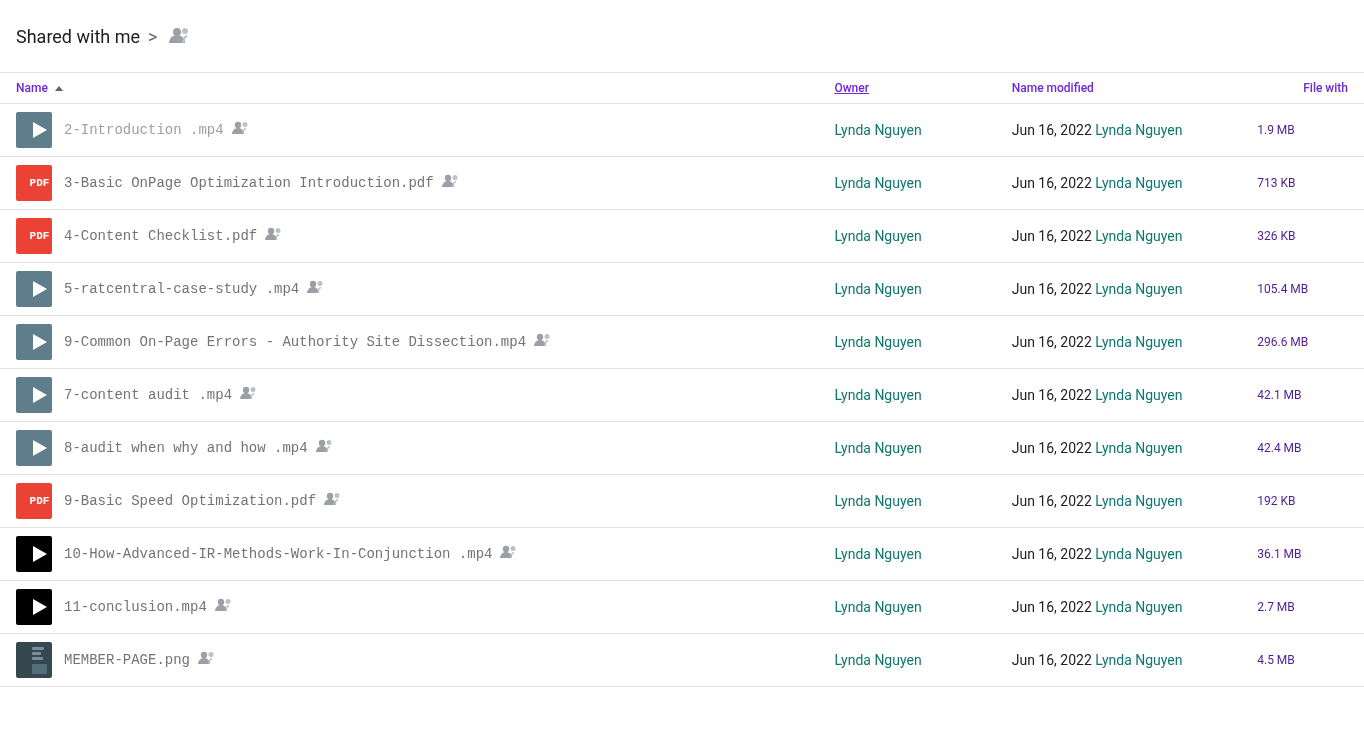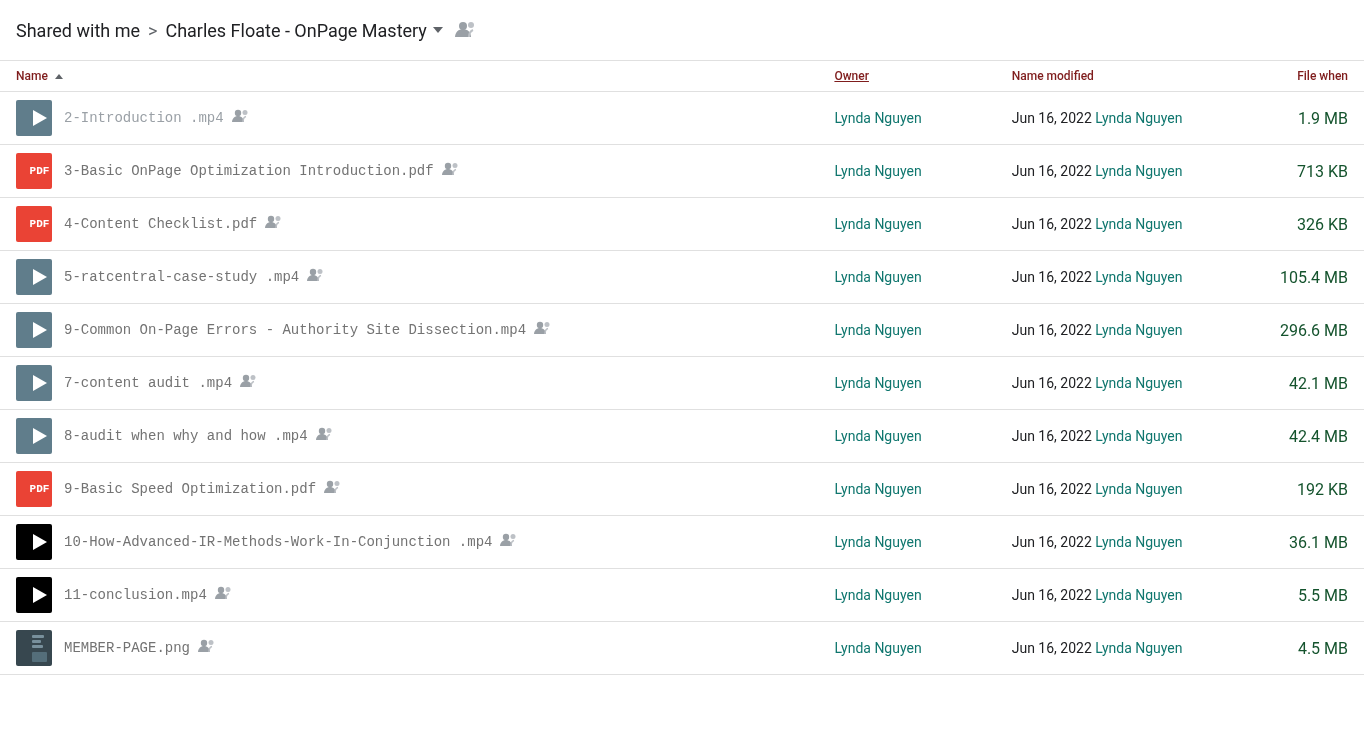--- a/index.html
+++ b/index.html
@@ -2,21 +2,21 @@
 <html><head>
   <meta charset="utf-8">
   <style>
     * { box-sizing: border-box; margin: 0; padding: 0; }
     body { font-family: 'Google Sans', Roboto, Arial, sans-serif; background: #fff; color: #202124; font-size: 14px; }
 
     
     .breadcrumb {
       display: flex;
       align-items: center;
-      padding: 18px 16px;
+      padding: 24px 16px;
       gap: 8px;
       border-bottom: 1px solid #e0e0e0;
     }
     .breadcrumb-link {
       color: #202124;
       font-size: 18px;
       font-weight: 400;
       text-decoration: none;
       cursor: pointer;
     }
@@ -53,21 +53,21 @@
       border-collapse: collapse;
     }
     .file-table thead tr {
       border-bottom: 1px solid #e0e0e0;
     }
     .file-table thead th {
       padding: 8px 16px;
       text-align: left;
       font-weight: 500;
       font-size: 12px;
-      color: #7f1d1d;
+      color: #6d28d9;
       white-space: nowrap;
     }
     .file-table thead th.name-col {
       width: 60%;
     }
     .file-table thead th.owner-col {
       width: 13%;
       text-decoration: underline;
     }
     .file-table thead th.modified-col {
@@ -150,45 +150,40 @@
       font-size: 14px;
       cursor: pointer;
       text-decoration: none;
     }
     .modified-cell {
       font-size: 14px;
       color: #202124;
       white-space: nowrap;
     }
     .size-cell {
-      text-align: right;
-      font-size: 16px;
-      color: #14532d;
+      font-size: 12px;
+      color: #4c1d95;
       white-space: nowrap;
     }
     
     .partial-row td {
       padding-top: 2px;
       padding-bottom: 2px;
       height: 38px;
     }
     .partial-name {
       color: #9aa0a6;
     }
   </style>
 </head>
 <body>
 
 <div class="breadcrumb">
   <a class="breadcrumb-link">Shared with me</a>
   <span class="breadcrumb-sep">&gt;</span>
-  <span class="breadcrumb-current">
-    <span>Charles Floate - OnPage Mastery</span>
-    <span class="chevron-down"></span>
-  </span>
   <span class="people-icon">
     <svg width="22" height="16" viewBox="0 0 22 16" fill="none" xmlns="http://www.w3.org/2000/svg">
       <circle cx="8" cy="5" r="4" fill="#9aa0a6"></circle>
       <path d="M0 16c0-4.418 3.582-8 8-8s8 3.582 8 8" fill="#9aa0a6"></path>
       <circle cx="16" cy="4" r="3" fill="#bdc1c6"></circle>
       <path d="M14 16c0-3.314 1.686-6 4-7" stroke="#bdc1c6" stroke-width="2" fill="none"></path>
     </svg>
   </span>
 </div>
 
@@ -199,21 +194,21 @@
         <span>Name</span>
         <span class="sort-arrow"></span>
       </th>
       <th class="owner-col">
         <span>Owner</span>
       </th>
       <th class="modified-col">
         <span>Name modified</span>
       </th>
       <th class="size-col">
-        <span>File when</span>
+        <span>File with</span>
       </th>
     </tr>
   </thead>
   <tbody id="file-table-body">
   <tr class="partial-row">
         <td>
           <div class="name-cell">
             <div class="file-icon video-grey" style="background: rgb(96, 125, 139);">
               <div class="play-triangle"></div>
             </div>
@@ -406,21 +401,21 @@
     <circle cx="6" cy="4" r="3.2" fill="#9aa0a6"></circle>
     <path d="M0 13c0-3.314 2.686-6 6-6s6 2.686 6 6" fill="#9aa0a6"></path>
     <circle cx="13" cy="3.5" r="2.5" fill="#bdc1c6"></circle>
     <path d="M11 13c0-2.761 1-5 3-5.5" stroke="#bdc1c6" stroke-width="1.5" fill="none"></path>
   </svg></span>
             </span>
           </div>
         </td>
         <td><a class="owner-link">Lynda Nguyen</a></td>
         <td class="modified-cell">Jun 16, 2022 <a class="owner-link">Lynda Nguyen</a></td>
-        <td class="size-cell">5.5 MB</td>
+        <td class="size-cell">2.7 MB</td>
       </tr>
       <tr>
         <td>
           <div class="name-cell">
             <div class="file-icon image-dark" style="background: rgb(55, 71, 79);">
               <div style="display:flex;flex-direction:column;gap:2px;padding:5px;width:100%;">
       <div style="height:3px;background:#78909c;border-radius:1px;width:80%;"></div>
       <div style="height:3px;background:#78909c;border-radius:1px;width:60%;"></div>
       <div style="height:3px;background:#78909c;border-radius:1px;width:70%;"></div>
       <div style="height:10px;background:#546e7a;border-radius:1px;width:100%;margin-top:2px;"></div>

